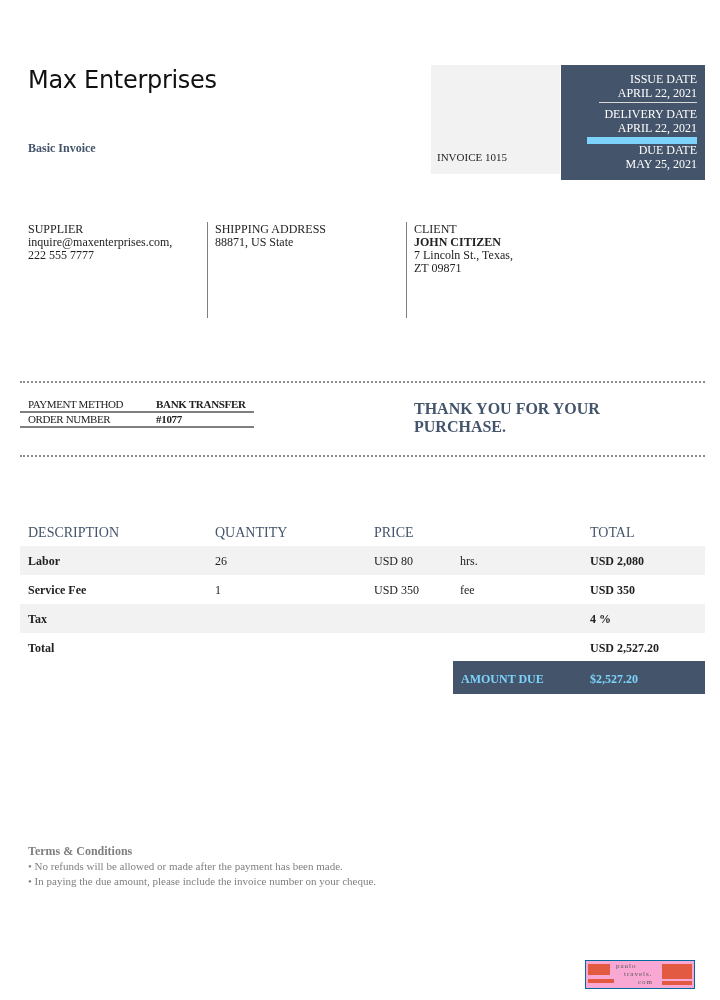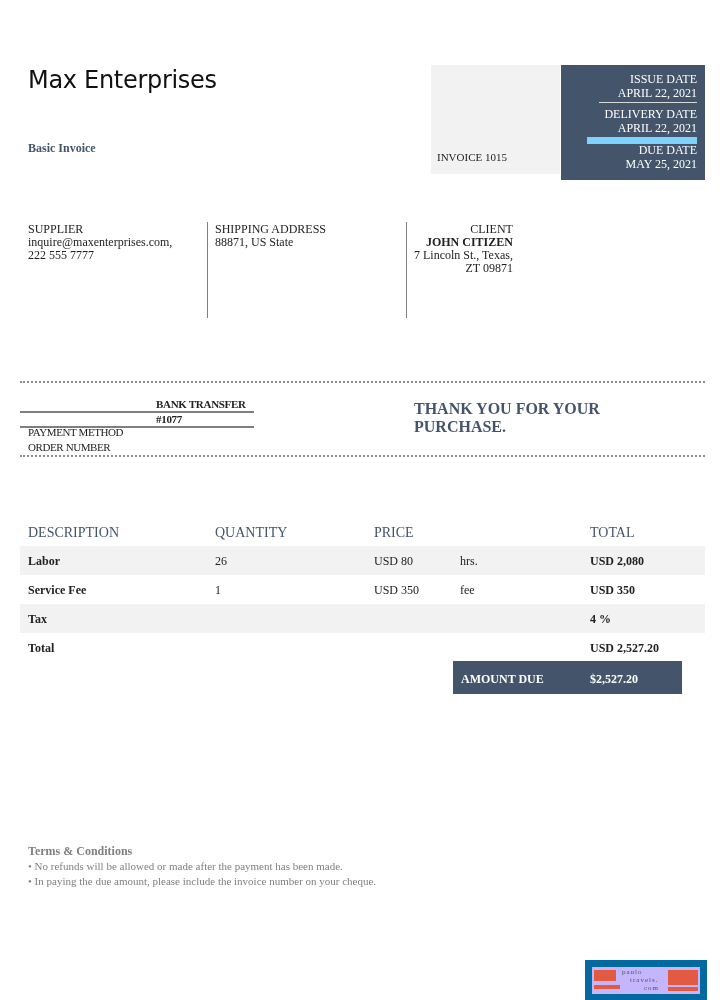--- a/index.html
+++ b/index.html
@@ -13,36 +13,36 @@
   .dates { left: 561px; top: 65px; width: 144px; height: 115px; background: #44546a; color: #ffffff; }
   .date-block { position: absolute; right: 8px; width: 100px; text-align: right; font-size: 12px; line-height: 14px; }
   .date-block.b1 { top: 7px; border-bottom: 1px solid #d9d9d9; padding-bottom: 2px; width: 98px; }
   .date-block.b2 { top: 42px; border-bottom: 7px solid #7dd3fc; padding-bottom: 2px; width: 110px; }
   .date-block.b3 { top: 78px; }
   .col { top: 223px; font-size: 12px; line-height: 13px; }
   .vline { width: 1px; background: #7f7f7f; }
   .dotline { left: 20px; width: 685px; height: 0; border-top: 2px dotted #8c8c8c; }
   .pay { left: 20px; top: 398px; width: 234px; font-size: 11px; }
   .pay-row { display: flex; border-bottom: 2px solid #7f7f7f; height: 13px; line-height: 13px; }
-  .pay-row .k { width: 128px; padding-left: 8px; letter-spacing: -0.4px; margin-top: 28px; }
+  .pay-row .k { width: 128px; padding-left: 8px; letter-spacing: -0.4px; }
   .pay-row .v { font-weight: bold; letter-spacing: -0.3px; }
   .thanks { left: 414px; top: 400px; font-size: 16px; font-weight: bold; color: #44546a; line-height: 18px; width: 250px; }
   .tbl { left: 20px; top: 519px; width: 685px; }
   .trow { position: relative; height: 29px; font-size: 12px; }
   .trow.head { height: 27px; font-size: 14px; color: #44546a; }
   .trow.shade { background: #f2f2f2; }
   .trow span { position: absolute; top: 8px; }
   .trow.head span { top: 6px; }
   .c1 { left: 8px; } .c2 { left: 195px; } .c3 { left: 310px; margin-left: 44px; } .c4 { left: 440px; } .c5 { left: 570px; }
   .bold { font-weight: bold; }
-  .amount-due { left: 453px; top: 661px; width: 229px; height: 33px; background: #44546a; color: #ffffff; font-size: 12px; font-weight: bold; }
+  .amount-due { left: 453px; top: 661px; width: 252px; height: 33px; background: #44546a; color: #7dd3fc; font-size: 12px; font-weight: bold; }
   .amount-due span { position: absolute; top: 11px; }
   .terms { left: 28px; top: 844px; font-size: 11px; color: #7f7f7f; line-height: 15px; }
   .terms .t-title { font-weight: bold; color: #7f7f7f; font-size: 12px; }
-  .logo { left: 585px; top: 960px; width: 108px; height: 27px; border: 7px solid #0369a1; background: #c4b5fd; overflow: hidden; }
+  .logo { left: 585px; top: 960px; width: 108px; height: 27px; border: 1px solid #0369a1; background: #f9a8d4; overflow: hidden; }
   .logo .bar { position: absolute; background: #e35a42; }
   .logo-text { position: absolute; left: 30px; top: 1px; font-size: 7px; line-height: 8px; color: #555; letter-spacing: 1px; text-align: left; width: 50px; }
 </style>
 </head>
 <body>
 
 <div class="abs company">Max Enterprises</div>
 <div class="abs subtitle">Basic Invoice</div>
 
 <div class="abs inv-box"></div>
@@ -67,21 +67,21 @@
   <div>SUPPLIER</div>
   <div>inquire@maxenterprises.com,</div>
   <div>222 555 7777</div>
 </div>
 <div class="abs vline" style="left:207px; top:222px; height:96px;"></div>
 <div class="abs col" style="left:215px;">
   <div>SHIPPING ADDRESS</div>
   <div>88871, US State</div>
 </div>
 <div class="abs vline" style="left:406px; top:222px; height:96px;"></div>
-<div class="abs col" style="left:414px;text-align:right;">
+<div class="abs col" style="left:414px;">
   <div>CLIENT</div>
   <div class="bold">JOHN CITIZEN</div>
   <div>7 Lincoln St., Texas,</div>
   <div>ZT 09871</div>
 </div>
 
 <div class="abs dotline" style="top:381px;"></div>
 
 <div class="abs pay">
   <div class="pay-row">

